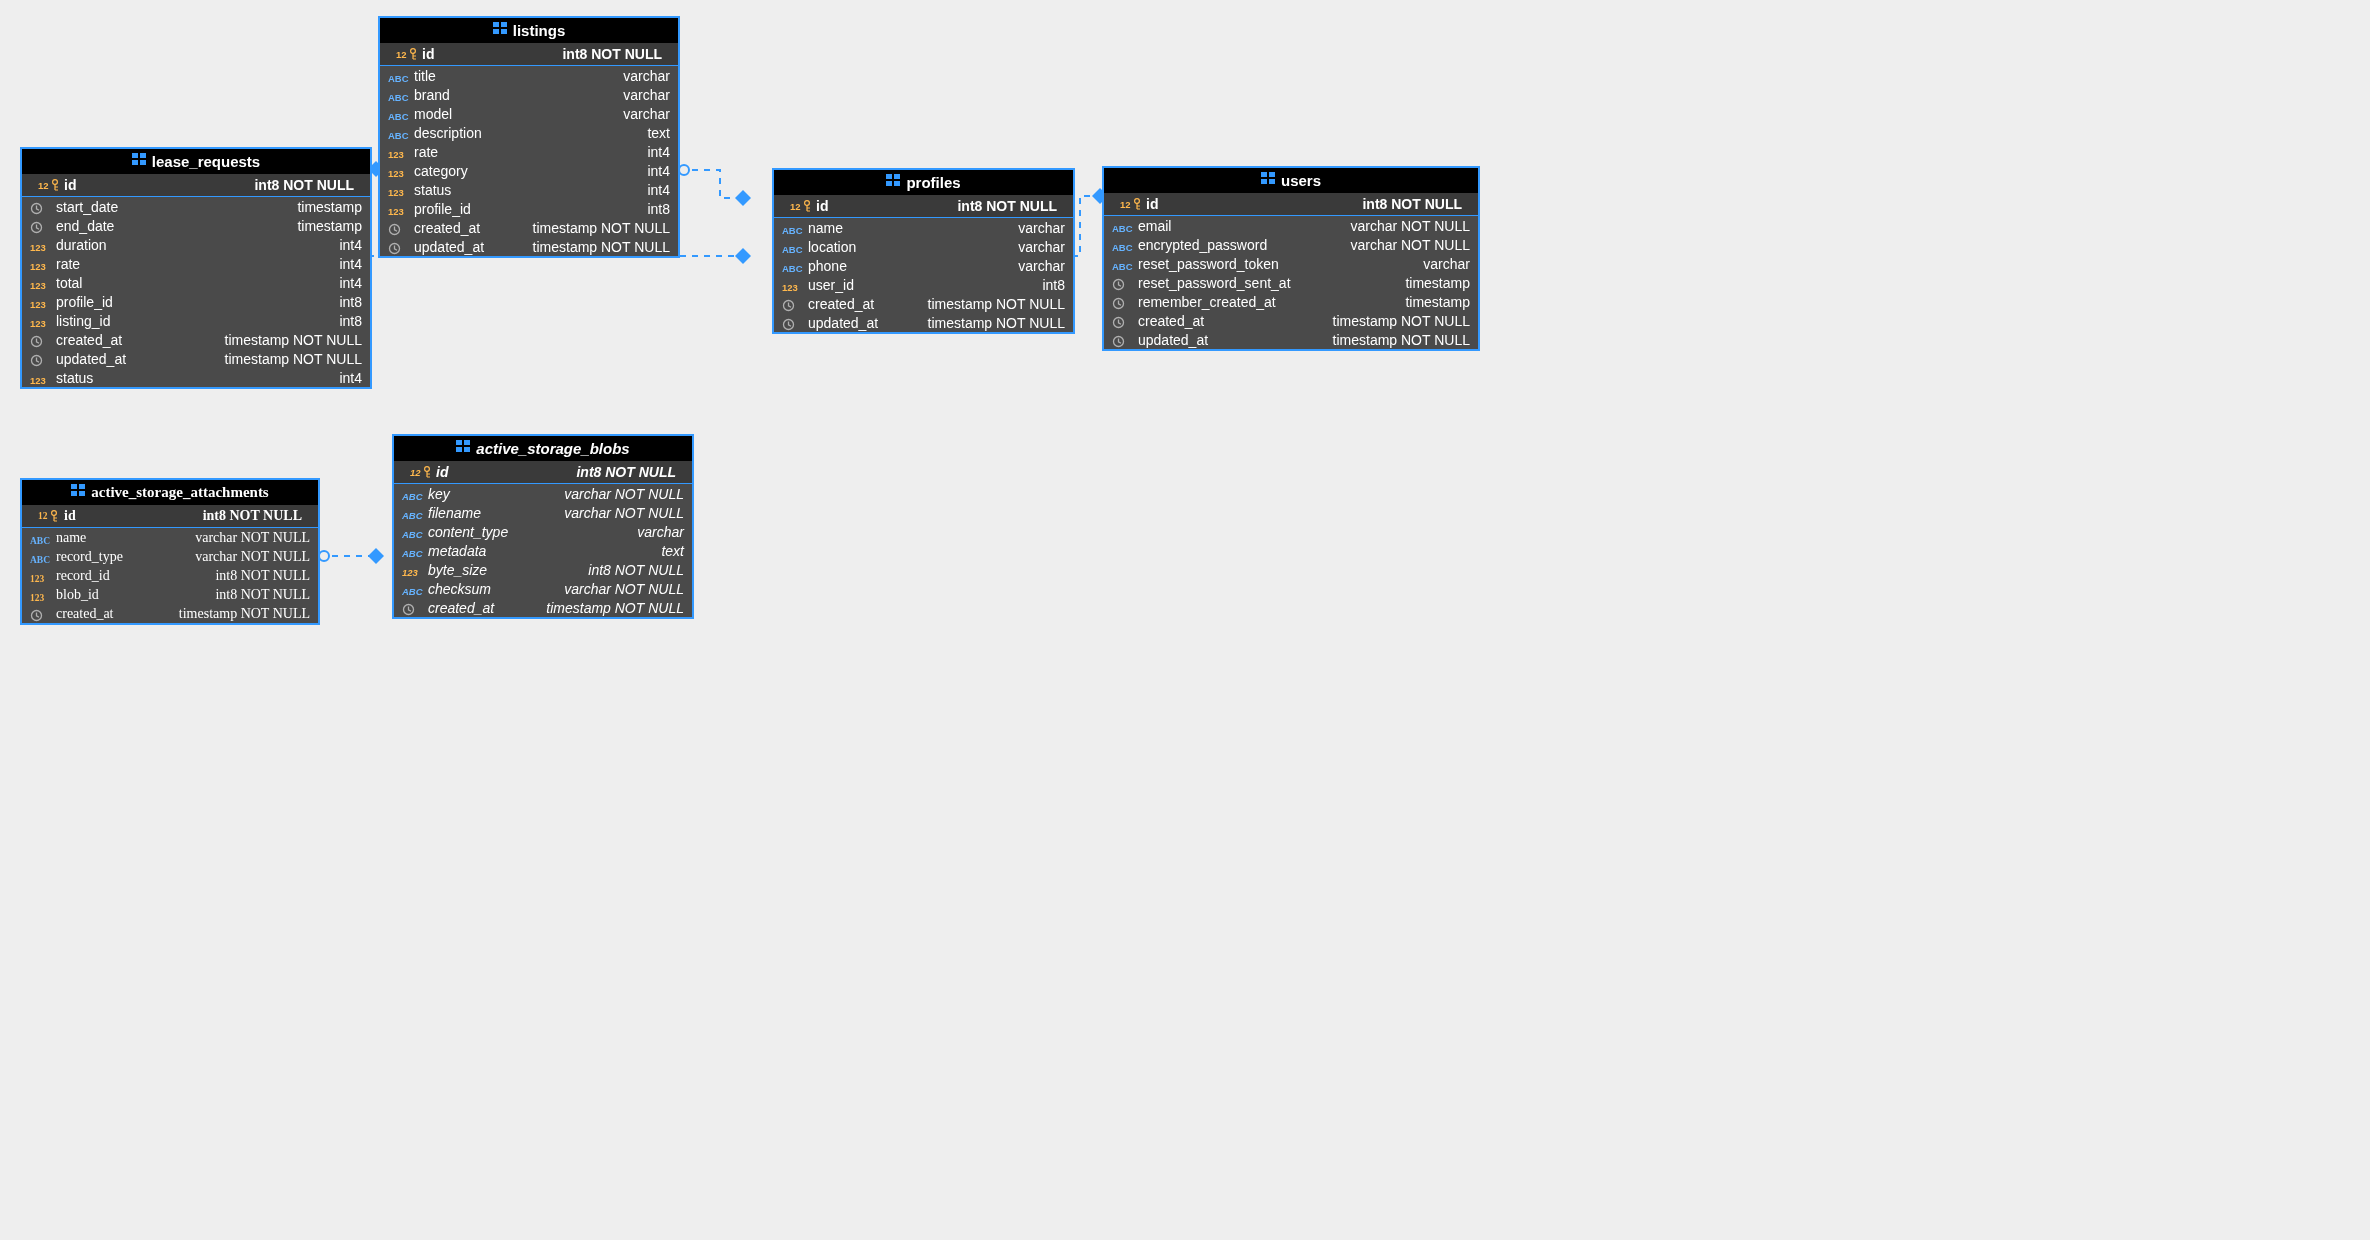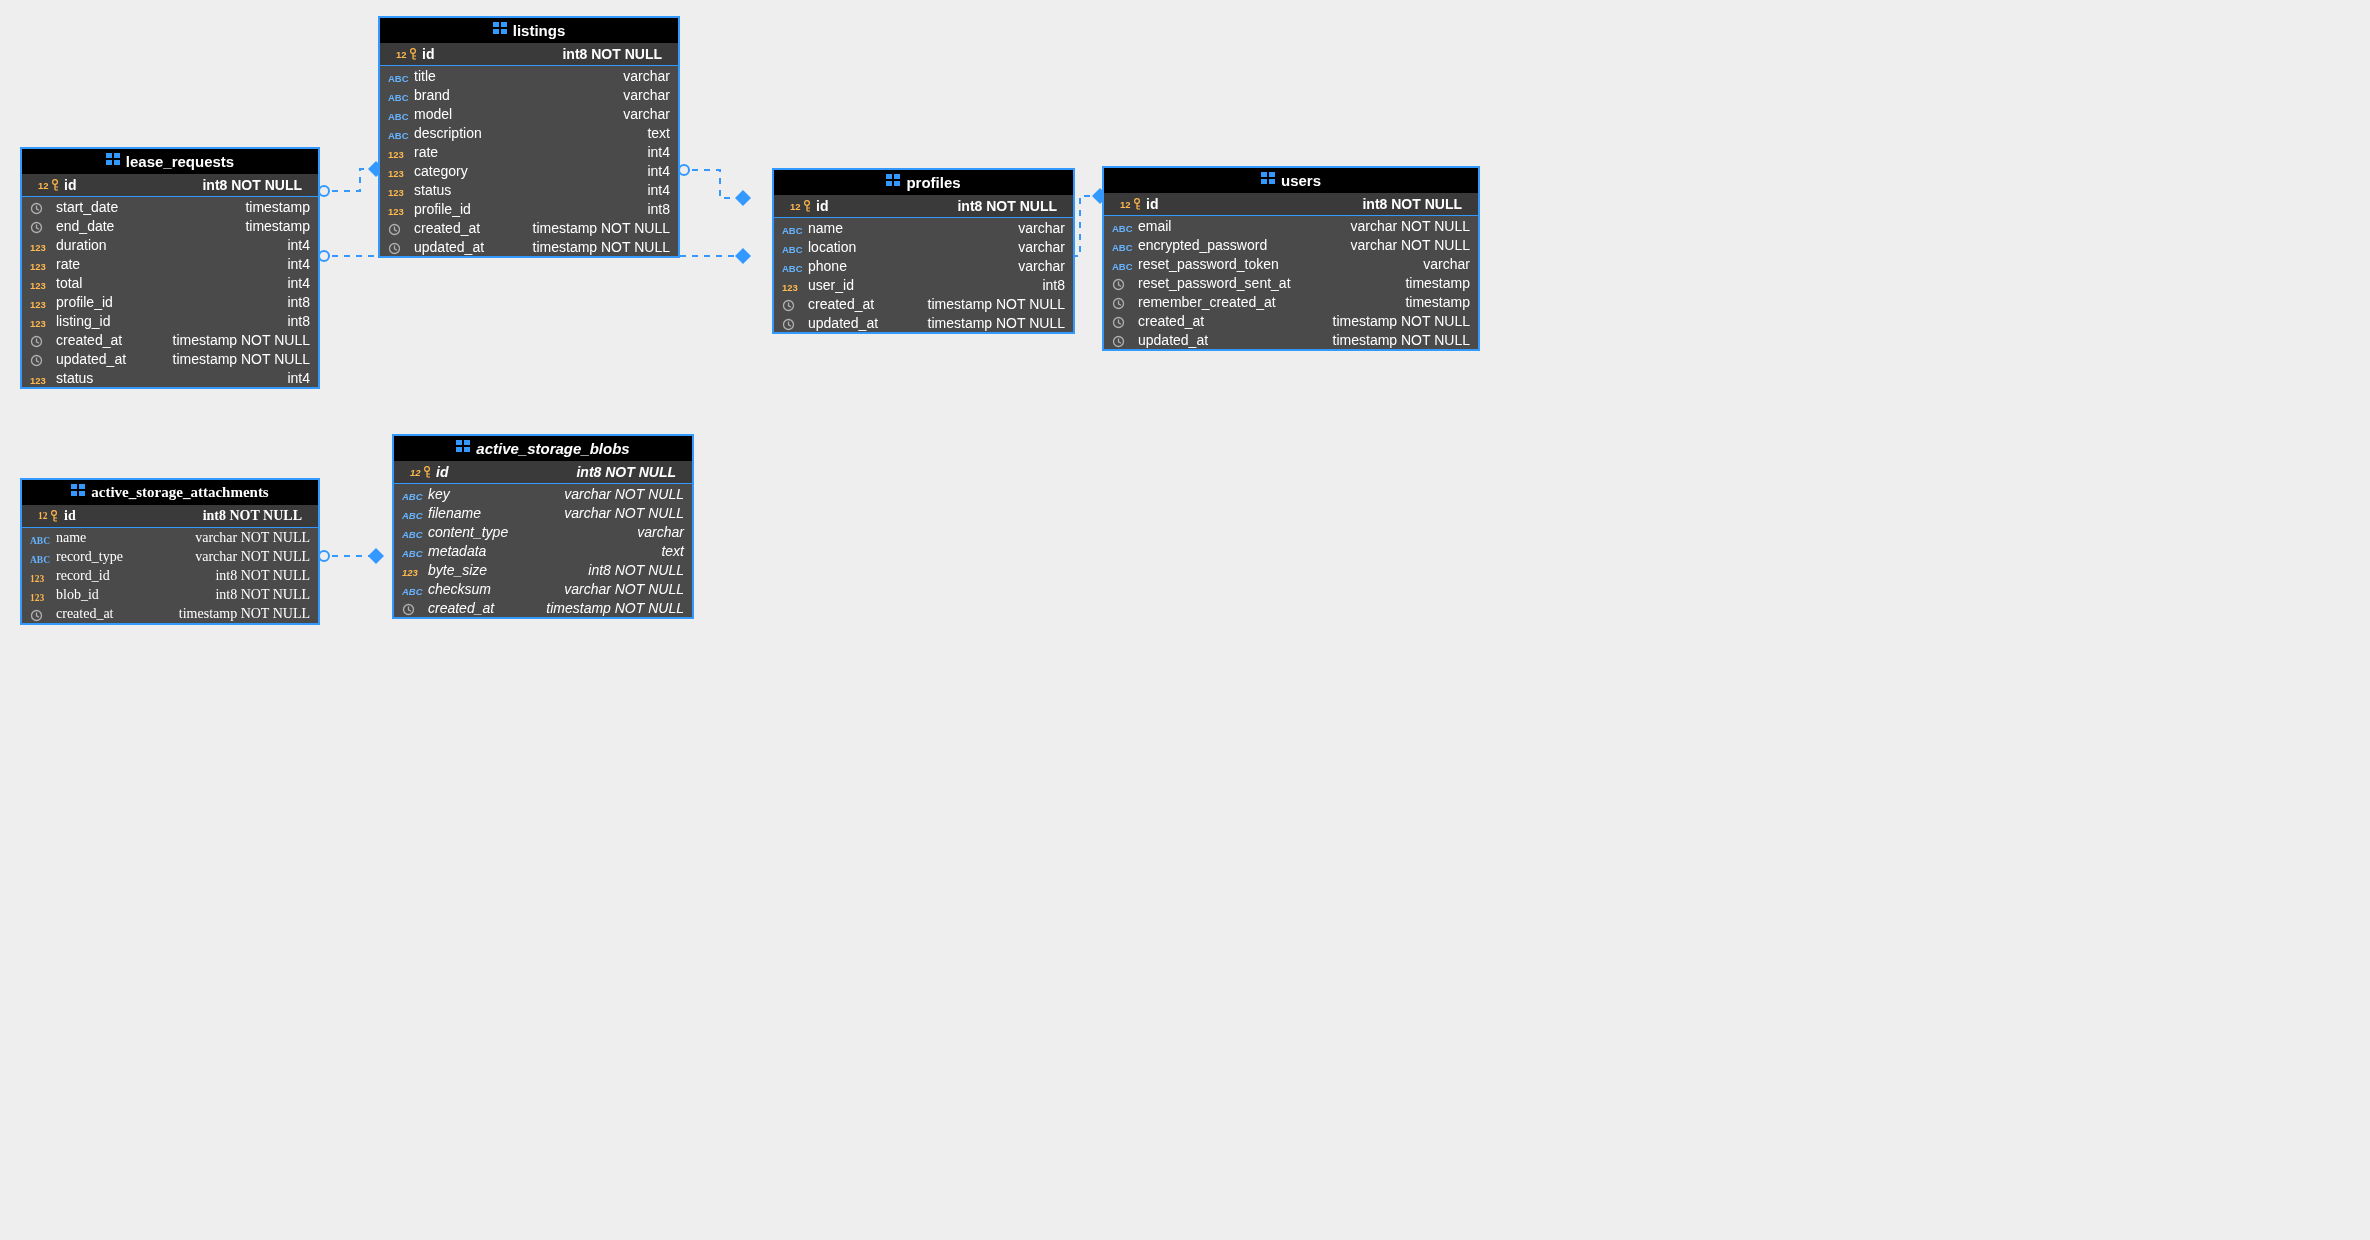--- a/index.html
+++ b/index.html
@@ -105,21 +105,21 @@
 
     <path d="M 1048 256 L 1080 256 L 1080 196 L 1102 196" stroke="#3399ff" stroke-width="2" fill="none" stroke-dasharray="6,6"></path>
     <circle cx="1052" cy="256" r="5" fill="#eeeeee" stroke="#3399ff" stroke-width="2"></circle>
     <polygon points="1108,196 1100,188 1092,196 1100,204" fill="#3399ff"></polygon>
 
     <path d="M 320 556 L 378 556" stroke="#3399ff" stroke-width="2" fill="none" stroke-dasharray="6,6"></path>
     <circle cx="324" cy="556" r="5" fill="#eeeeee" stroke="#3399ff" stroke-width="2"></circle>
     <polygon points="384,556 376,548 368,556 376,564" fill="#3399ff"></polygon>
   </svg>
 
-  <div class="table" style="left:20px; top:147px; width:300px;">
+  <div class="table" style="left:20px; top:147px; width:352px;">
     <div class="thead">
       <span class="ticon">
         <svg width="14" height="12">
             <rect x="0" y="0" width="6" height="5" fill="#3399ff"></rect>
             <rect x="8" y="0" width="6" height="5" fill="#3399ff"></rect>
             <rect x="0" y="7" width="6" height="5" fill="#3399ff"></rect>
             <rect x="8" y="7" width="6" height="5" fill="#3399ff"></rect>
           </svg>
       </span>
       <span>lease_requests</span>

